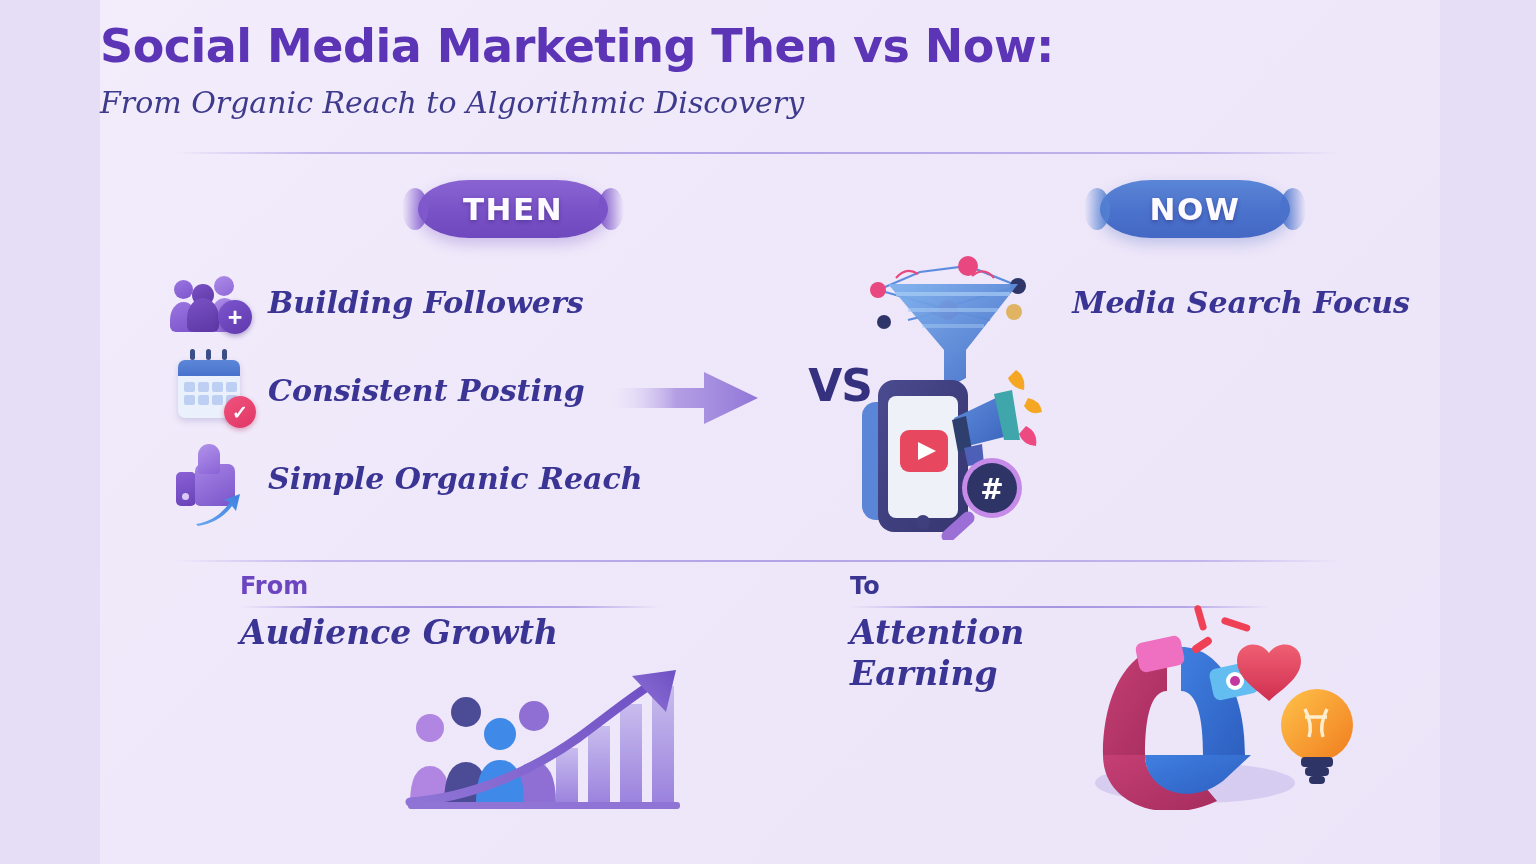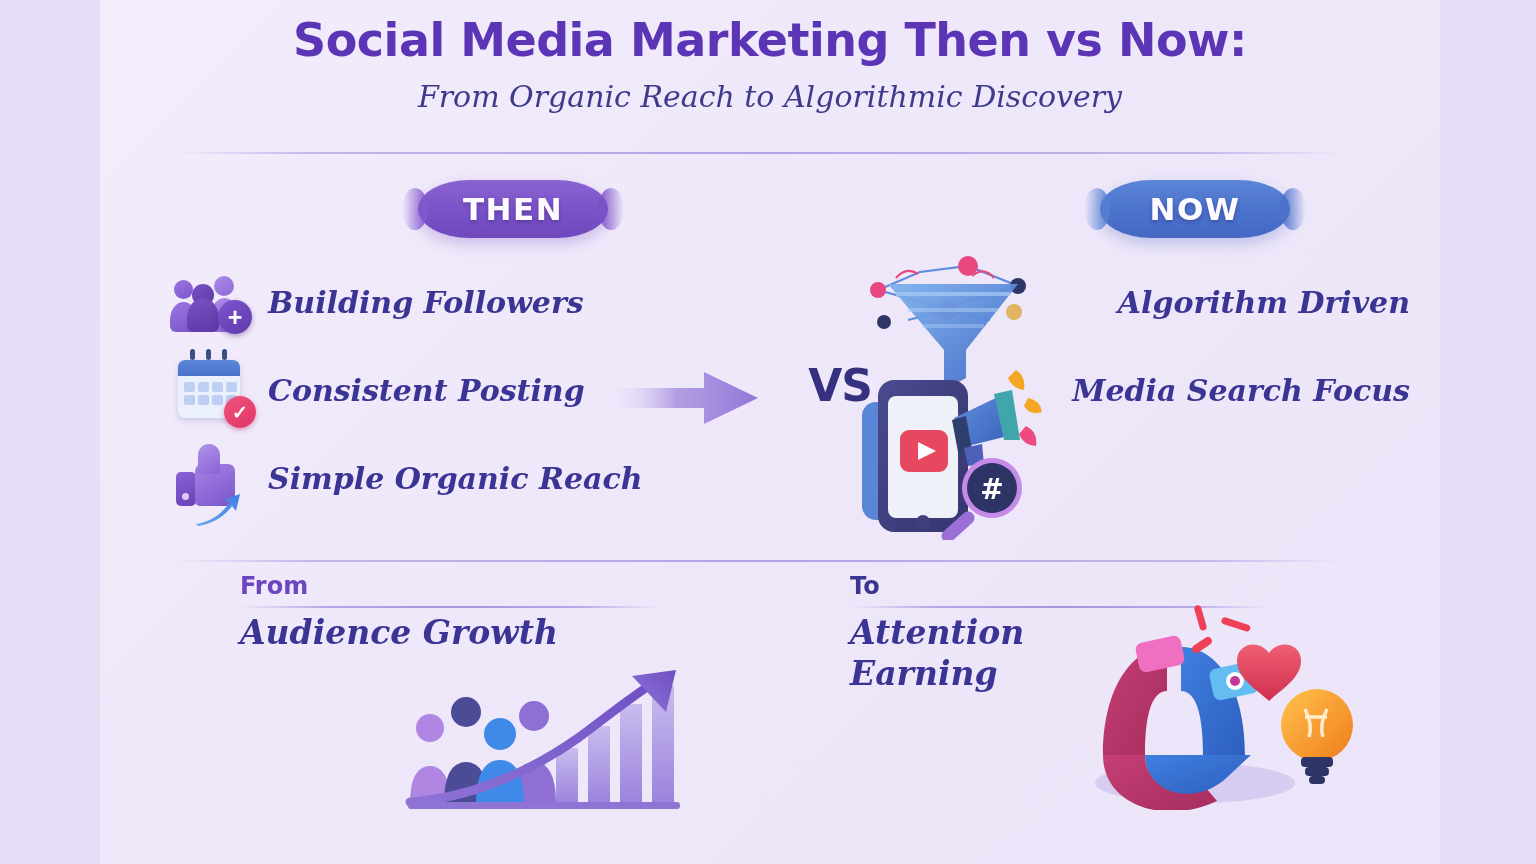--- a/index.html
+++ b/index.html
@@ -15,21 +15,21 @@
     background: #e6ddf7;
   }
   
   .panel {
     position: absolute;
     left: 100px; top: 0; width: 1340px; height: 864px;
     background: linear-gradient(135deg,#f2ecfb 0%,#efe8fa 40%,#ece4f8 100%);
   }
 
   
-  .header { position:absolute; left:0; top:14px; width:1340px; text-align:center; }
+  .header { position:absolute; left:0; top:20px; width:1340px; }
   .title {
     font-family: "DejaVu Sans", sans-serif;
     font-weight: 700;
     font-size: 46px;
     letter-spacing: -0.5px;
     color: #5b35b5;
     line-height: 1.15;
   }
   .subtitle {
     margin-top: 12px;
@@ -325,23 +325,20 @@
       <g>
         <path d="M120 268 L100 286" stroke="#9b6fd6" stroke-width="13" stroke-linecap="round"></path>
         <circle cx="144" cy="238" r="30" fill="#c68be8"></circle>
         <circle cx="144" cy="238" r="25" fill="#2e3566"></circle>
         <text x="144" y="249" font-family="DejaVu Sans, sans-serif" font-size="28" font-weight="700" fill="#fff" text-anchor="middle">#</text>
       </g>
     </svg>
 
     <div class="col-now">
       <div class="item">
-        <div class="item-label">Algorithm Driven</div>
-      </div>
-      <div class="item">
         <div class="item-label">Media Search Focus</div>
       </div>
     </div>
 
     <div class="rule rule-mid"></div>
 
     <div class="bot bot-left">
       <div class="bot-head">From</div>
       <div class="bot-rule"></div>
       <div class="bot-text">Audience Growth</div>

